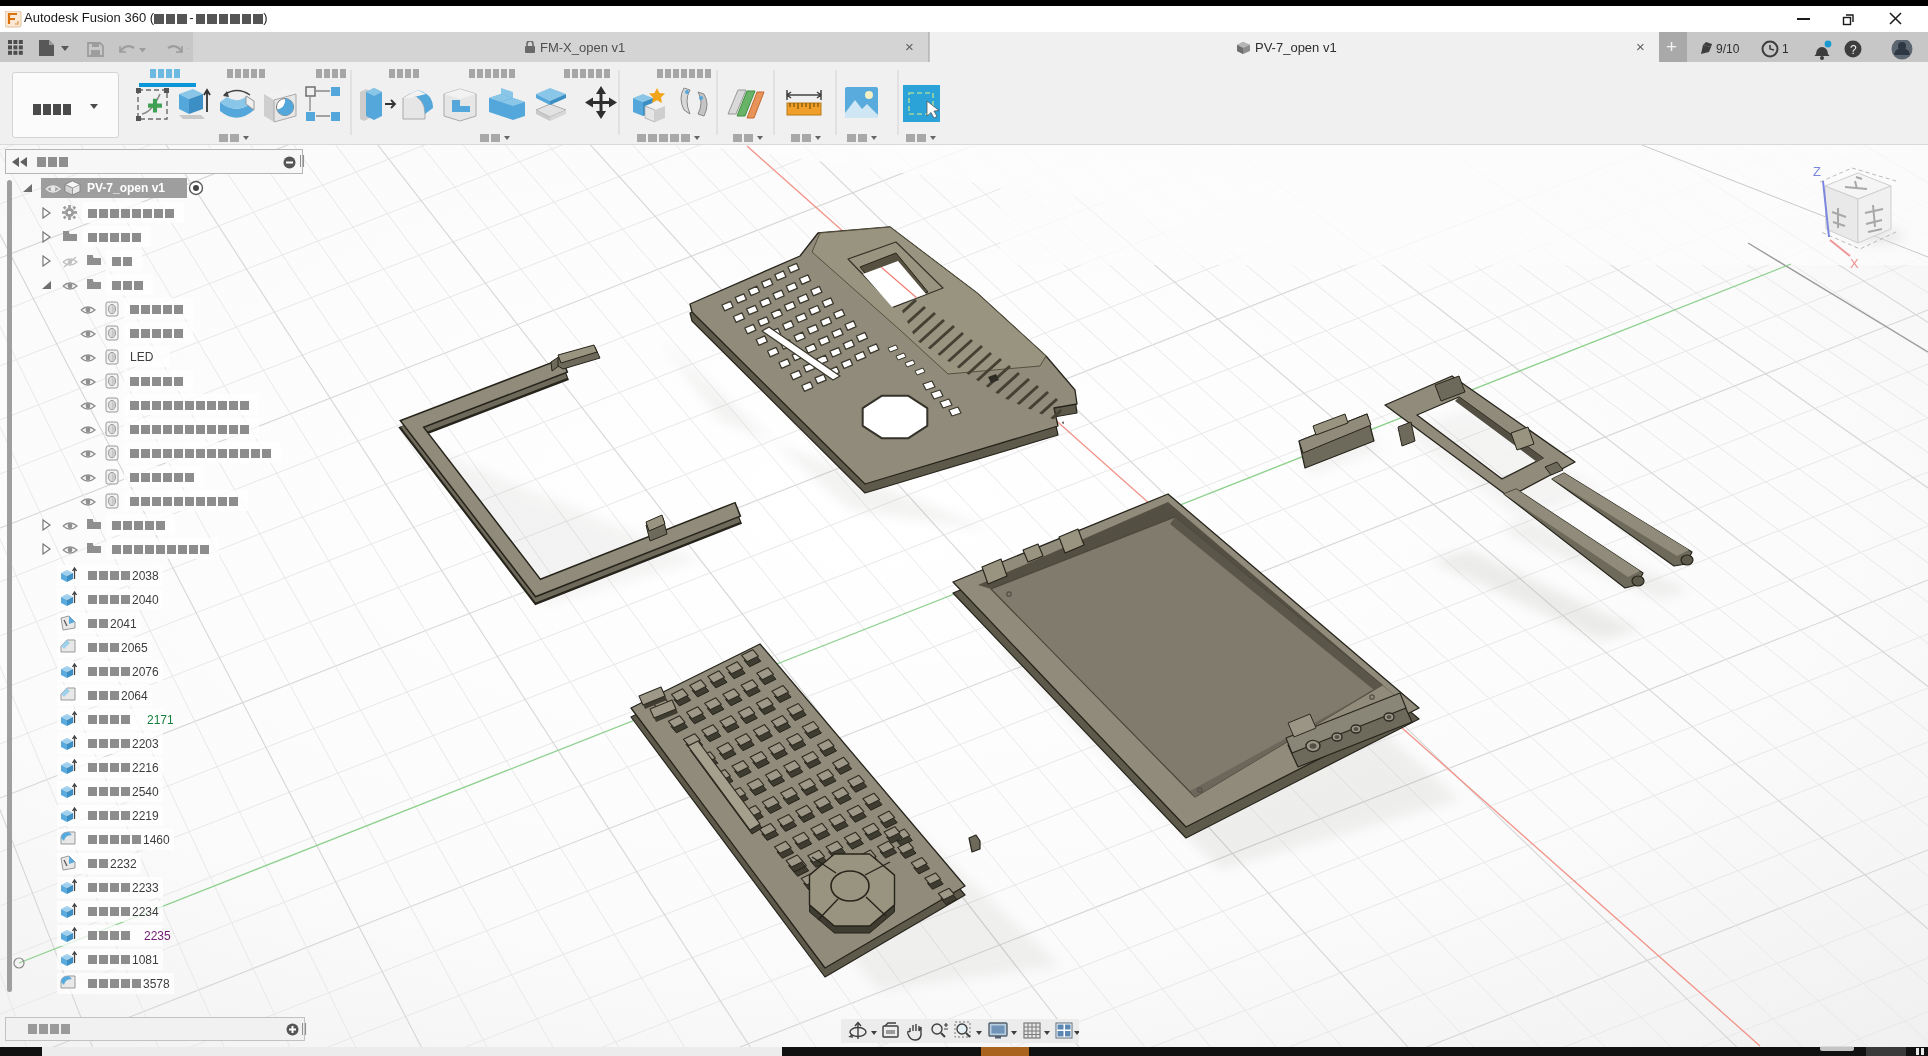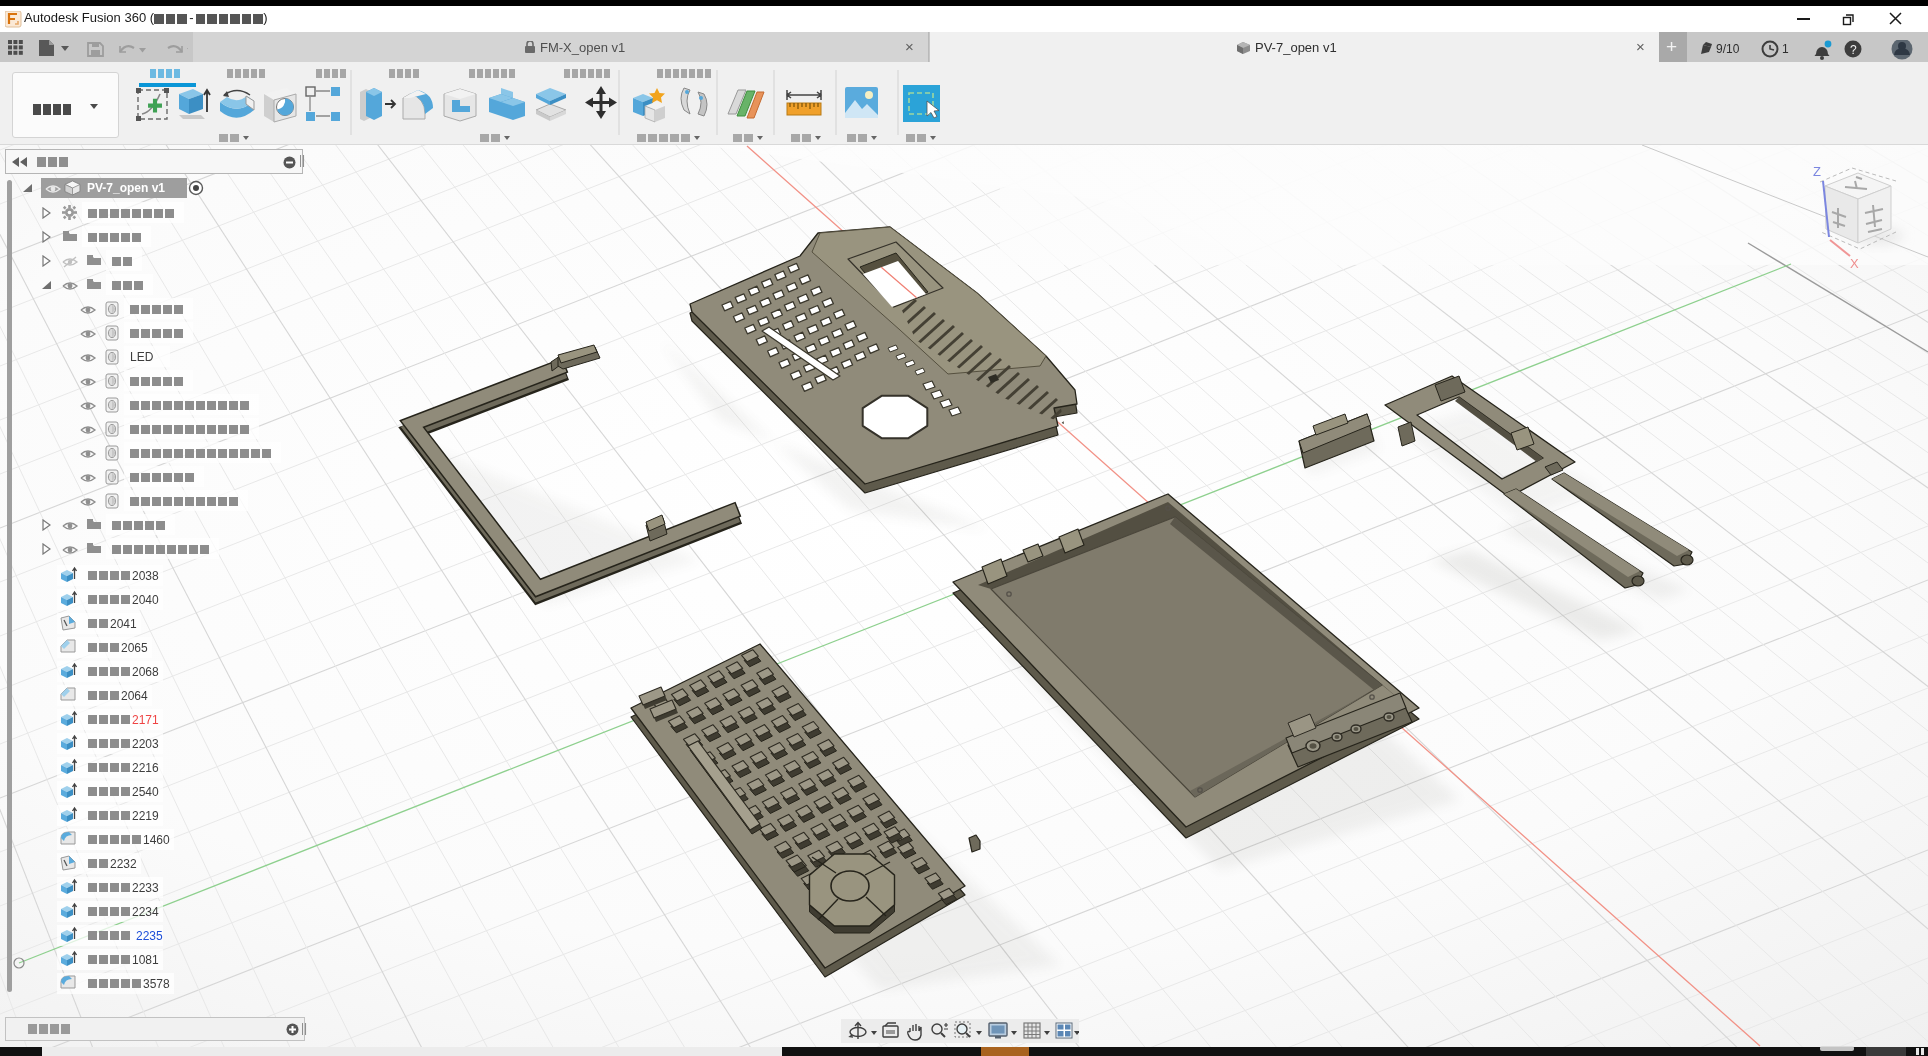--- a/index.html
+++ b/index.html
@@ -994,41 +994,41 @@
     <div style="position:absolute;left:57px;top:661px;width:106px;height:21px;background:rgba(255,255,255,0.72)"></div>
     <div style="position:absolute;left:59px;top:662px">
       <svg width="18" height="18" style="position:absolute">
         <polygon points="2,7 8,4 14,7 8,10" fill="#9fd0ec"></polygon>
         <polygon points="2,7 8,10 8,16 2,13" fill="#5aabdd"></polygon>
         <polygon points="8,10 14,7 14,13 8,16" fill="#3c8fc4"></polygon>
         <path d="M 15.5,13 L 15.5,3 M 13.5,5 L 15.5,2 L 17.5,5" stroke="#444" stroke-width="1.3" fill="none"></path>
       </svg>
     </div>
     <div style="position:absolute;left:88px;top:667px;width:42px;height:9px;background:repeating-linear-gradient(90deg,#8d8d8d 0 9px,transparent 9px 11px)"></div>
-    <div style="position:absolute;left:132px;top:665px;font-size:12px;color:#3d3d3d">2068</div>
+    <div style="position:absolute;left:132px;top:665px;font-size:12px;color:#3d3d3d">2076</div>
     <div style="position:absolute;left:57px;top:685px;width:95px;height:21px;background:rgba(255,255,255,0.72)"></div>
     <div style="position:absolute;left:59px;top:686px">
       <svg width="18" height="18" style="position:absolute">
         <path d="M 2,8 L 8,2 L 16,2 L 16,14 L 2,14 Z" fill="#e8e8e8" stroke="#999" stroke-width="1"></path>
         <path d="M 2,8 L 8,2 L 11,5 L 5,11 Z" fill="#9fd0ec"></path>
       </svg>
     </div>
     <div style="position:absolute;left:88px;top:691px;width:31px;height:9px;background:repeating-linear-gradient(90deg,#8d8d8d 0 9px,transparent 9px 11px)"></div>
     <div style="position:absolute;left:121px;top:689px;font-size:12px;color:#3d3d3d">2064</div>
     <div style="position:absolute;left:57px;top:709px;width:106px;height:21px;background:rgba(255,255,255,0.72)"></div>
     <div style="position:absolute;left:59px;top:710px">
       <svg width="18" height="18" style="position:absolute">
         <polygon points="2,7 8,4 14,7 8,10" fill="#9fd0ec"></polygon>
         <polygon points="2,7 8,10 8,16 2,13" fill="#5aabdd"></polygon>
         <polygon points="8,10 14,7 14,13 8,16" fill="#3c8fc4"></polygon>
         <path d="M 15.5,13 L 15.5,3 M 13.5,5 L 15.5,2 L 17.5,5" stroke="#444" stroke-width="1.3" fill="none"></path>
       </svg>
     </div>
     <div style="position:absolute;left:88px;top:715px;width:42px;height:9px;background:repeating-linear-gradient(90deg,#8d8d8d 0 9px,transparent 9px 11px)"></div>
-    <div style="position:absolute;left:132px;top:713px;font-size:12px;color:#ef4444">2171</div>
+    <div style="position:absolute;left:147px;top:713px;font-size:12px;color:#15803d">2171</div>
     <div style="position:absolute;left:57px;top:733px;width:106px;height:21px;background:rgba(255,255,255,0.72)"></div>
     <div style="position:absolute;left:59px;top:734px">
       <svg width="18" height="18" style="position:absolute">
         <polygon points="2,7 8,4 14,7 8,10" fill="#9fd0ec"></polygon>
         <polygon points="2,7 8,10 8,16 2,13" fill="#5aabdd"></polygon>
         <polygon points="8,10 14,7 14,13 8,16" fill="#3c8fc4"></polygon>
         <path d="M 15.5,13 L 15.5,3 M 13.5,5 L 15.5,2 L 17.5,5" stroke="#444" stroke-width="1.3" fill="none"></path>
       </svg>
     </div>
     <div style="position:absolute;left:88px;top:739px;width:42px;height:9px;background:repeating-linear-gradient(90deg,#8d8d8d 0 9px,transparent 9px 11px)"></div>
@@ -1110,21 +1110,21 @@
     <div style="position:absolute;left:57px;top:925px;width:106px;height:21px;background:rgba(255,255,255,0.72)"></div>
     <div style="position:absolute;left:59px;top:926px">
       <svg width="18" height="18" style="position:absolute">
         <polygon points="2,7 8,4 14,7 8,10" fill="#9fd0ec"></polygon>
         <polygon points="2,7 8,10 8,16 2,13" fill="#5aabdd"></polygon>
         <polygon points="8,10 14,7 14,13 8,16" fill="#3c8fc4"></polygon>
         <path d="M 15.5,13 L 15.5,3 M 13.5,5 L 15.5,2 L 17.5,5" stroke="#444" stroke-width="1.3" fill="none"></path>
       </svg>
     </div>
     <div style="position:absolute;left:88px;top:931px;width:42px;height:9px;background:repeating-linear-gradient(90deg,#8d8d8d 0 9px,transparent 9px 11px)"></div>
-    <div style="position:absolute;left:136px;top:929px;font-size:12px;color:#1d4ed8">2235</div>
+    <div style="position:absolute;left:144px;top:929px;font-size:12px;color:#701a75">2235</div>
     <div style="position:absolute;left:57px;top:949px;width:106px;height:21px;background:rgba(255,255,255,0.72)"></div>
     <div style="position:absolute;left:59px;top:950px">
       <svg width="18" height="18" style="position:absolute">
         <polygon points="2,7 8,4 14,7 8,10" fill="#9fd0ec"></polygon>
         <polygon points="2,7 8,10 8,16 2,13" fill="#5aabdd"></polygon>
         <polygon points="8,10 14,7 14,13 8,16" fill="#3c8fc4"></polygon>
         <path d="M 15.5,13 L 15.5,3 M 13.5,5 L 15.5,2 L 17.5,5" stroke="#444" stroke-width="1.3" fill="none"></path>
       </svg>
     </div>
     <div style="position:absolute;left:88px;top:955px;width:42px;height:9px;background:repeating-linear-gradient(90deg,#8d8d8d 0 9px,transparent 9px 11px)"></div>

